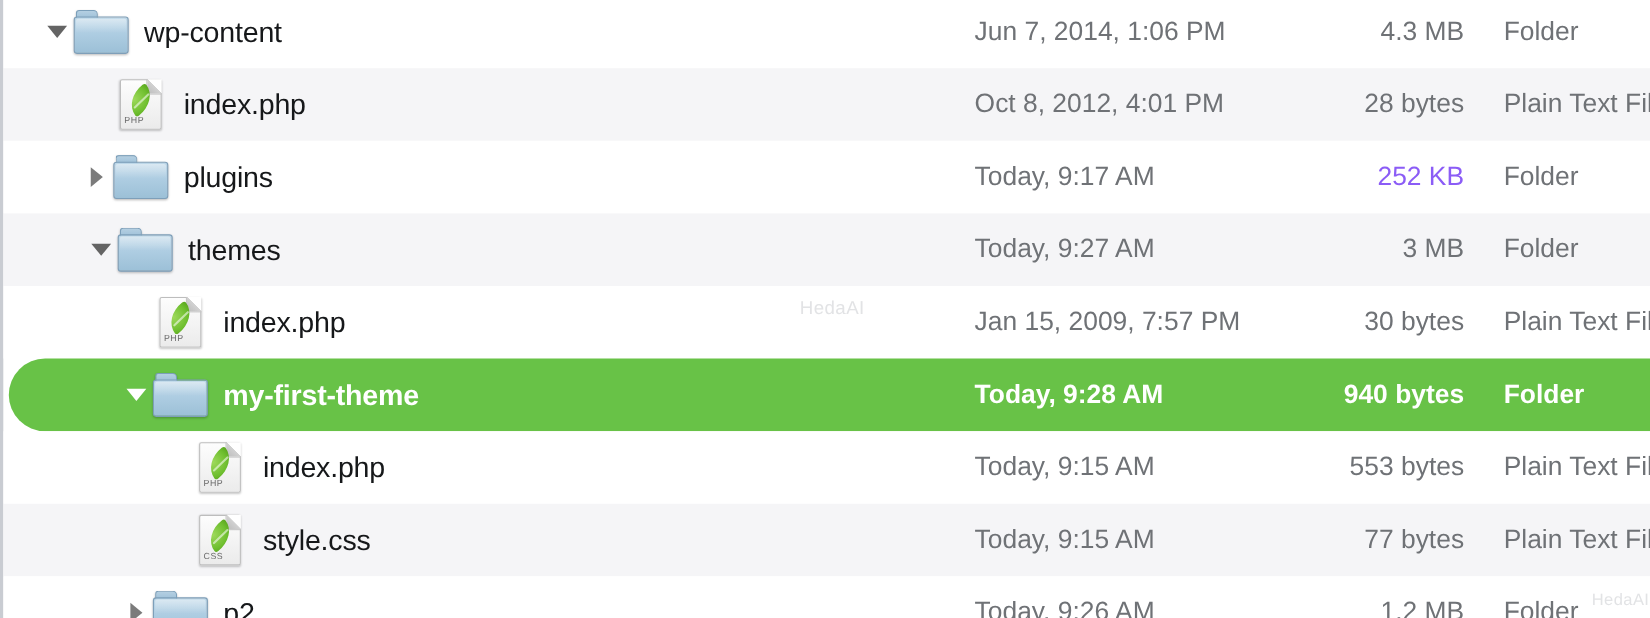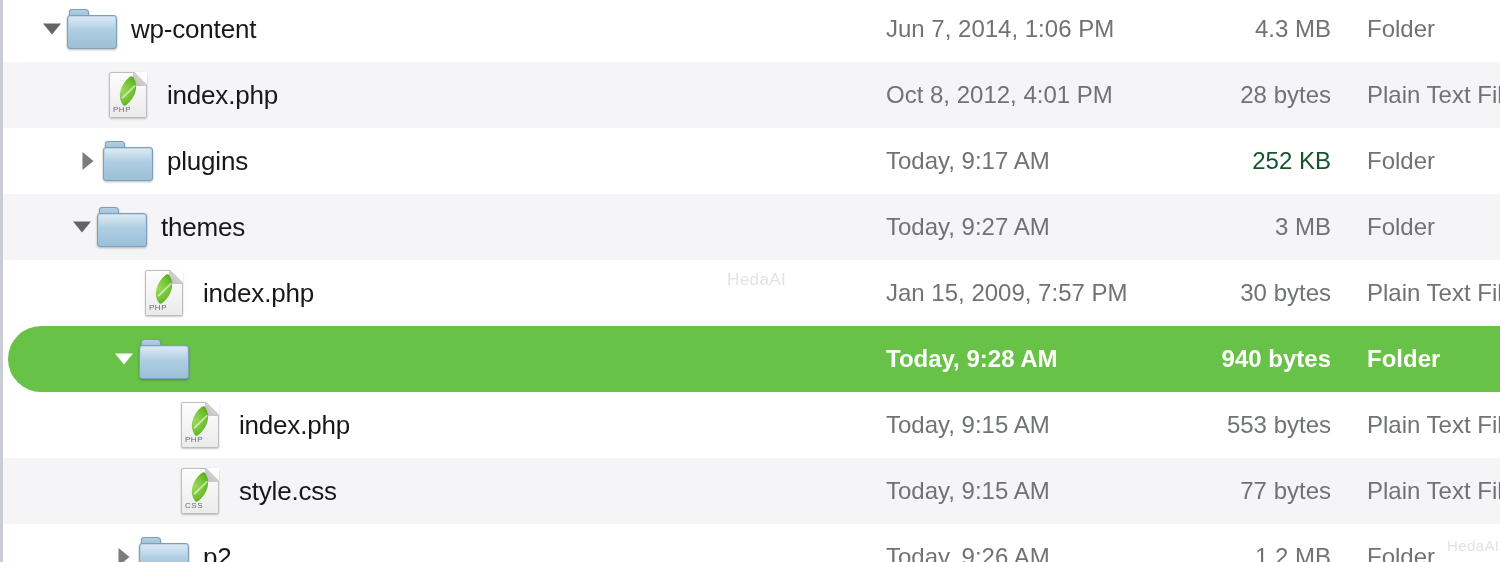--- a/index.html
+++ b/index.html
@@ -215,21 +215,21 @@
     left: 1060px;
     width: 268px;
     top: 0;
     height: 66px;
     line-height: 66px;
     font-size: 24px;
     color: #6f7276;
     text-align: right;
     white-space: nowrap;
   }
-  .col-size.dim { color: #14532d; }
+  .col-size.dim { color: #8b5cf6; }
   .col-kind {
     position: absolute;
     left: 1364px;
     top: 0;
     height: 66px;
     line-height: 66px;
     font-size: 24px;
     color: #6f7276;
     white-space: nowrap;
   }
@@ -302,21 +302,21 @@
             </div>
           </div>
           <span class="namelabel">plugins</span>
         </div>
         <div class="col-date">Today, 9:17 AM</div>
         <div class="col-size dim">252 KB</div>
         <div class="col-kind">Folder</div>
       </div>
       <div class="row alt" style="top: 194px;">
         <div class="rowbg"></div>
-        <div class="namecell" style="left: 66px;">
+        <div class="namecell" style="left: 76px;">
           <div class="twisty open"></div>
           <div class="iconwrap">
             <div class="ic-folder">
               <div class="tab"></div>
               <div class="body"></div>
             </div>
           </div>
           <span class="namelabel">themes</span>
         </div>
         <div class="col-date">Today, 9:27 AM</div>
@@ -343,20 +343,21 @@
       <div class="row selected" style="top: 326px;">
         <div class="rowbg"></div>
         <div class="namecell" style="left: 108px;">
           <div class="twisty open"></div>
           <div class="iconwrap">
             <div class="ic-folder">
               <div class="tab"></div>
               <div class="body"></div>
             </div>
           </div>
+          <span class="namelabel">my-first-theme</span>
         </div>
         <div class="col-date">Today, 9:28 AM</div>
         <div class="col-size">940 bytes</div>
         <div class="col-kind">Folder</div>
       </div>
       <div class="row" style="top: 392px;">
         <div class="rowbg"></div>
         <div class="namecell" style="left: 144px;">
           <div class="twisty none"></div>
           <div class="iconwrap">

